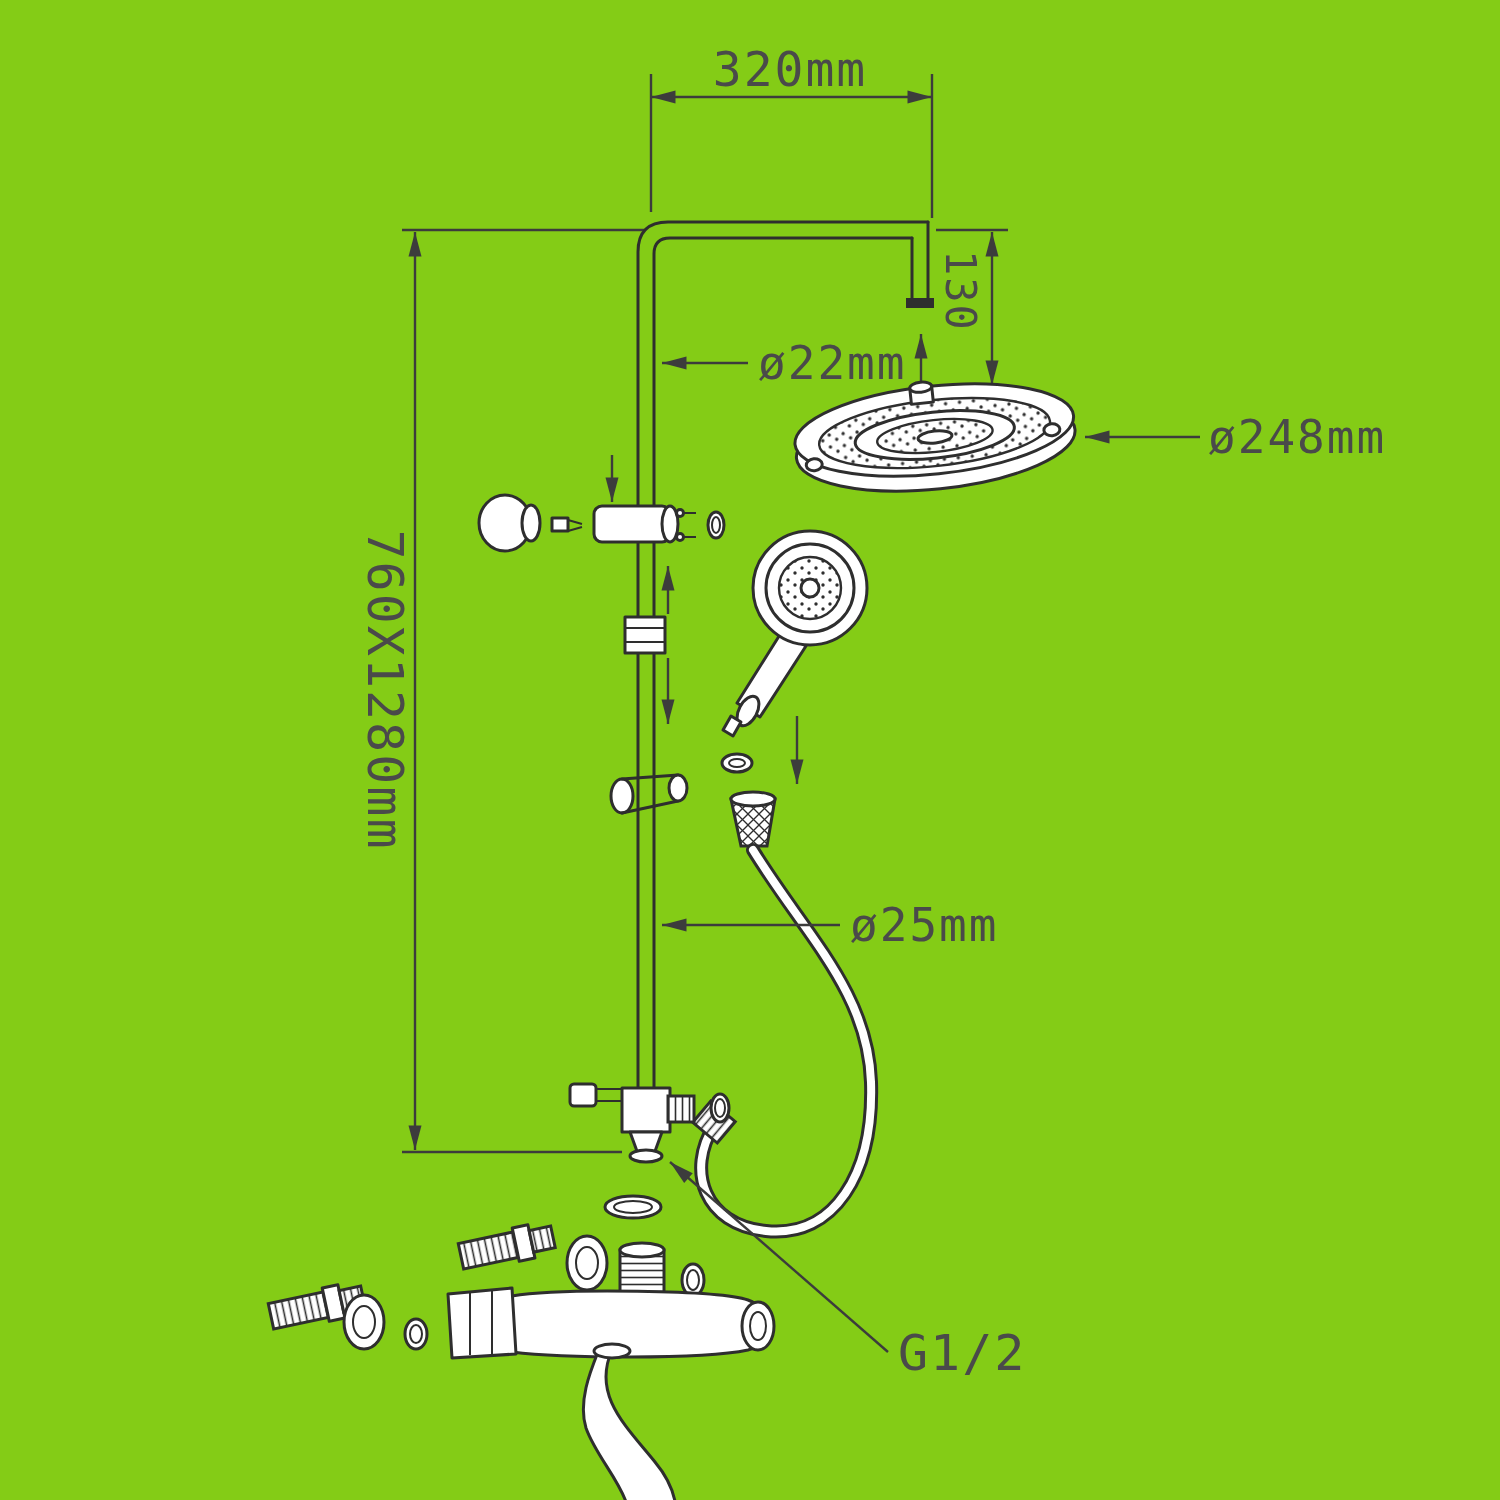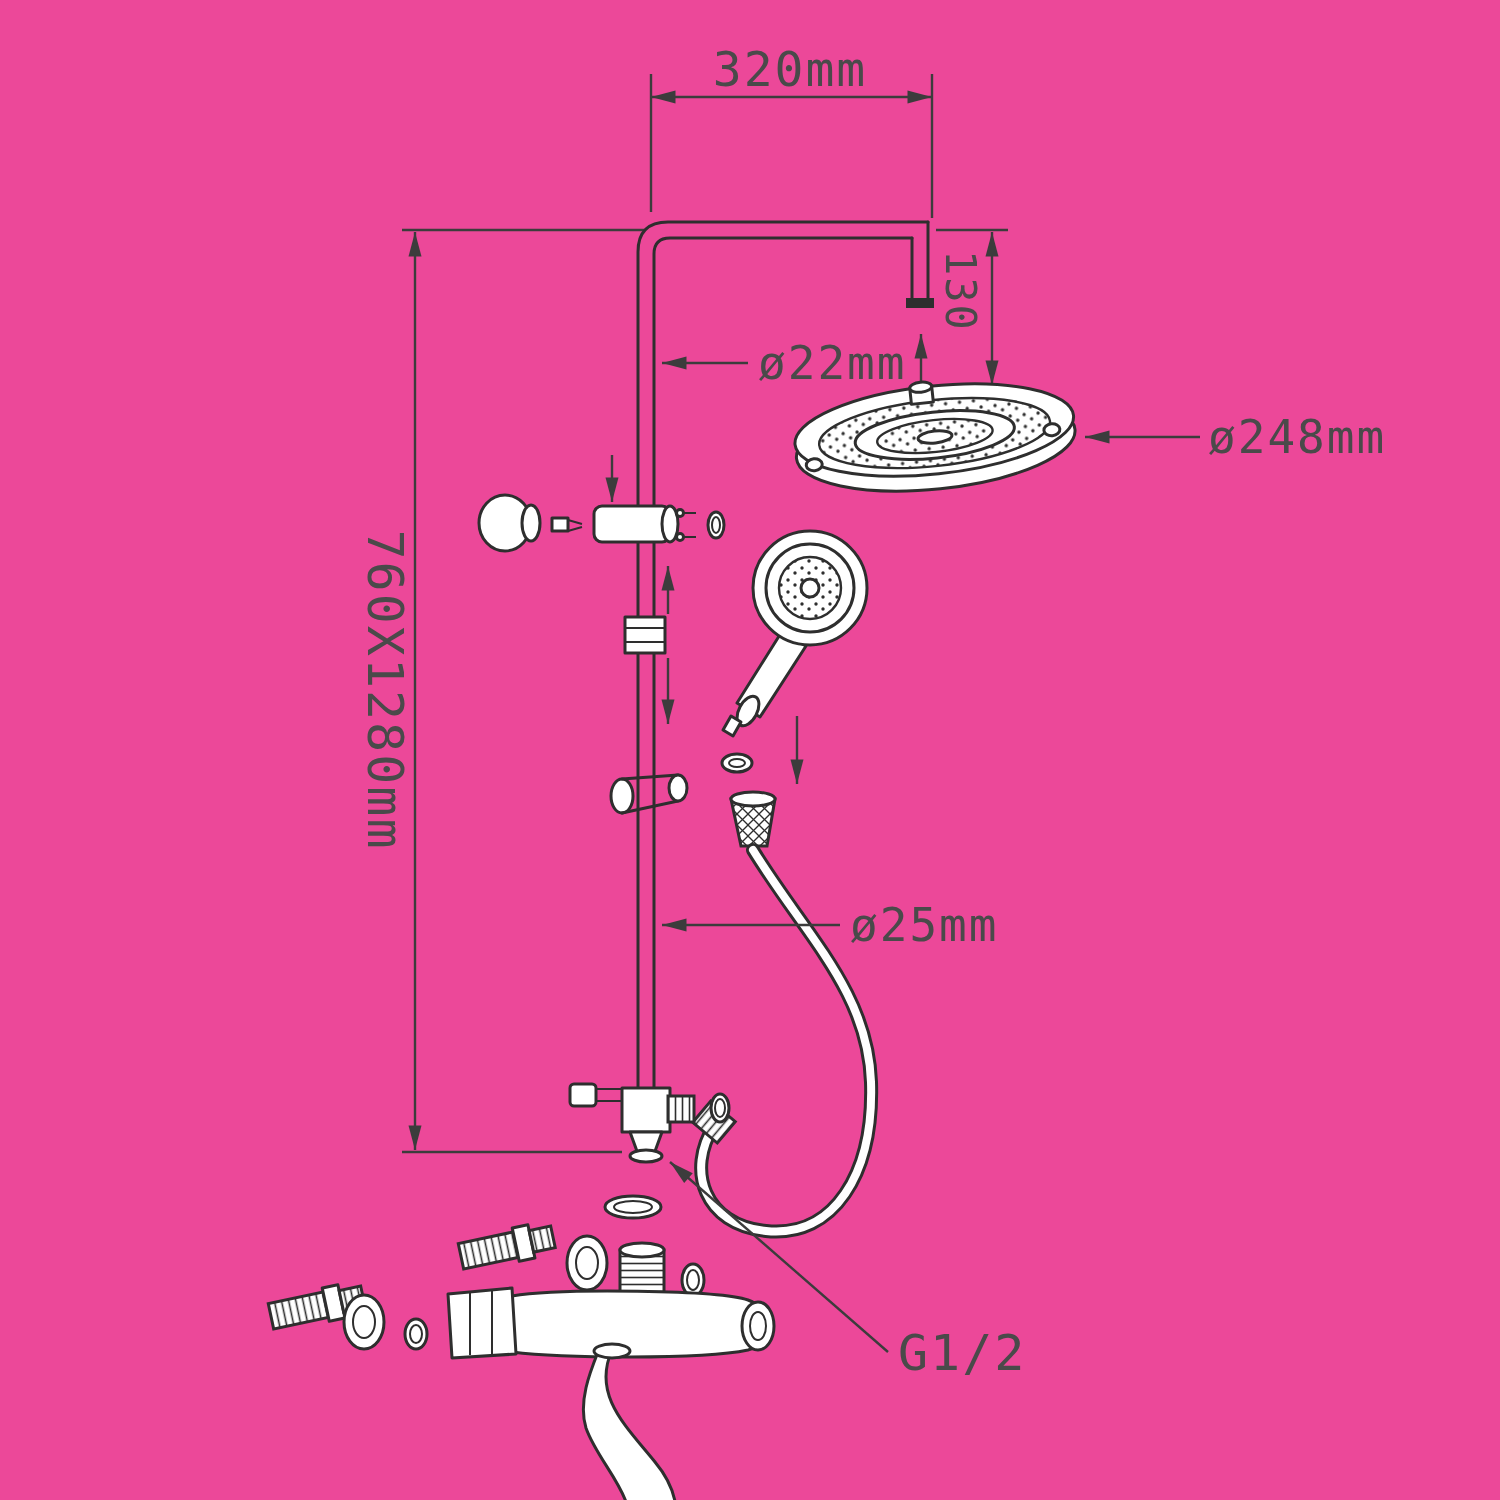--- a/index.html
+++ b/index.html
@@ -1,16 +1,16 @@
 <!DOCTYPE html>
 <html><head>
 <meta charset="utf-8">
 <style>
   html,body { margin:0; padding:0; background:#ffffff; }
-  #stage { position:relative; width:1500px; height:1500px; background:#ec4899; overflow:hidden; }
+  #stage { position:relative; width:1500px; height:1500px; background:#84cc16; overflow:hidden; }
   svg { display:block; }
   .ln  { fill:none; stroke:#2e2e2e; stroke-width:3; stroke-linecap:round; stroke-linejoin:round; }
   .fw  { fill:#ffffff; stroke:#2e2e2e; stroke-width:3; stroke-linejoin:round; }
   .thin{ fill:none; stroke:#2e2e2e; stroke-width:2; }
   .dim { fill:none; stroke:#3c3c3c; stroke-width:2.4; }
   .lbl { font-family:"DejaVu Sans Mono","Liberation Mono",monospace; fill:#4a4a4a; letter-spacing:2px; }
   .lbl-48 { font-size:48px; }
   .lbl-46 { font-size:46px; }
   .lbl-42 { font-size:42px; }
   .lbl-50 { font-size:50px; }

